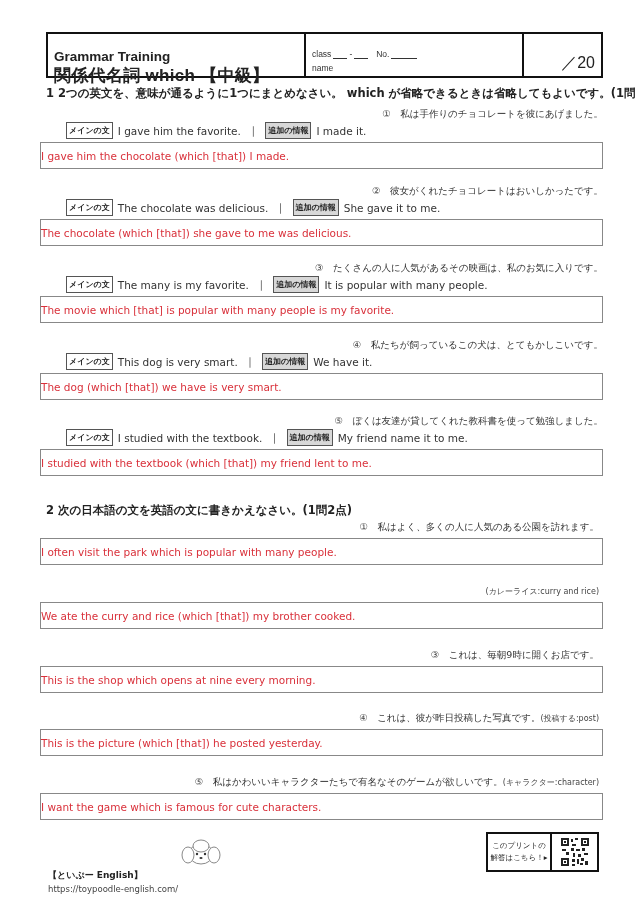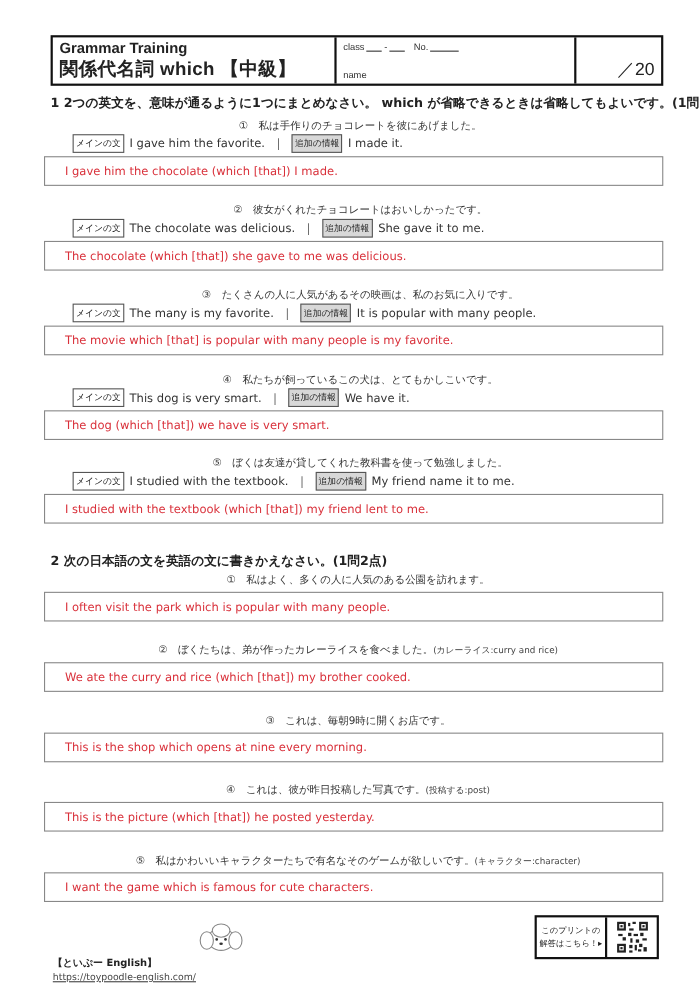--- a/index.html
+++ b/index.html
@@ -1,44 +1,44 @@
 <!DOCTYPE html>
 <html><head>
 <meta charset="utf-8">
 <style>
   * { box-sizing: border-box; margin: 0; padding: 0; }
   html, body { width: 636px; height: 900px; background: #ffffff; overflow: hidden; }
   body { font-family: "DejaVu Sans", "Liberation Sans", sans-serif; color: #222; position: relative; }
 
   .header { position: absolute; left: 46px; top: 32px; width: 557px; height: 46px; border: 2px solid #111; display: flex; }
-  .hdr-title { width: 258px; border-right: 2px solid #111; padding: 2px 6px; }
+  .hdr-title { width: 258px; border-right: 2px solid #111; padding: 15px 6px; }
   .hdr-title .t1 { font-family: "Liberation Sans", sans-serif; font-weight: bold; font-size: 13.5px; line-height: 16px; }
   .hdr-title .t2 { font-family: "Liberation Sans", sans-serif; font-weight: bold; font-size: 17px; line-height: 22px; letter-spacing: 0.3px; }
-  .hdr-info { width: 218px; border-right: 2px solid #111; padding: 3px 6px; position: relative; font-family: "Liberation Sans", sans-serif; font-size: 8.5px; color: #333; }
+  .hdr-info { width: 218px; border-right: 2px solid #111; padding: 15px 6px; position: relative; font-family: "Liberation Sans", sans-serif; font-size: 8.5px; color: #333; }
   .hdr-info .row1 { display: flex; align-items: flex-end; gap: 2px; }
   .hdr-info .blank { display: inline-block; border-bottom: 1px solid #333; height: 9px; }
   .hdr-info .name { position: absolute; left: 6px; bottom: 3px; }
   .hdr-score { flex: 1; position: relative; font-family: "Liberation Sans", sans-serif; }
   .hdr-score span { position: absolute; right: 6px; bottom: 2px; font-size: 16px; color: #222; }
 
   .section-title { position: absolute; left: 46px; font-size: 11.5px; font-weight: bold; color: #222; white-space: nowrap; }
 
   .q { position: absolute; left: 52px; width: 551px; }
-  .q .jp { font-size: 9.5px; color: #333; display: flex; justify-content: center; align-items: center; height: 15px; }
+  .q .jp { font-size: 9.5px; color: #333; display: flex; justify-content: flex-end; align-items: center; height: 15px; }
   .q .jp .num { display: inline-block; width: 18px; color: #444; }
   .q .jp .hint { font-size: 8px; color: #444; padding-right: 4px; }
   .q .en { margin-left: 14px; font-size: 10.5px; color: #333; height: 17px; display: flex; align-items: center; gap: 5px; white-space: nowrap; }
-  .tag { font-size: 8px; border: 1px solid #555; padding: 2px 2px; line-height: 11px; color: #222; }
+  .tag { font-size: 8px; border: 1px solid #555; padding: 2px 2px; line-height: 11px; color: #222; font-weight: bold; }
   .tag.shade { background: #d8d8d8; }
   .sep { color: #333; margin: 0 2px; }
-  .ans { margin-left: -12px; width: 563px; height: 27px; border: 1px solid #888; margin-top: 3px; padding-left: 18px; display: flex; align-items: center; font-size: 10.5px; color: #d9303a; white-space: nowrap; }
+  .ans { margin-left: -12px; width: 563px; height: 27px; border: 1px solid #888; margin-top: 3px; display: flex; align-items: center; font-size: 10.5px; color: #d9303a; white-space: nowrap; }
 
   .footer-brand { position: absolute; left: 48px; top: 845px; margin-top: 24px; }
   .footer-brand .b1 { font-size: 9px; font-weight: bold; color: #222; }
-  .footer-brand .b2 { font-size: 8.5px; color: #444; margin-top: 2px; text-decoration: underline; }
+  .footer-brand .b2 { font-size: 8.5px; color: #444; margin-top: 2px; }
   .dog { position: absolute; left: 180px; top: 837px; width: 42px; height: 30px; }
 
   .answer-box { position: absolute; left: 486px; top: 832px; width: 113px; height: 40px; border: 2px solid #111; display: flex; }
   .answer-box .txt { width: 64px; border-right: 2px solid #111; font-size: 7.5px; color: #222; display: flex; flex-direction: column; justify-content: center; align-items: center; line-height: 12px; }
   .answer-box .qr { flex: 1; display: flex; align-items: center; justify-content: center; }
 </style>
 </head>
 <body>
 
 <div class="header">
@@ -139,21 +139,20 @@
 <div class="q" style="top:520px">
   <div class="jp">
       <span><span class="num">①</span><span>私はよく、多くの人に人気のある公園を訪れます。</span></span>
       <span class="hint"></span>
     </div>
   <div class="ans">I often visit the park which is popular with many people.</div>
 </div>
 
 <div class="q" style="top:584px">
   <div class="jp">
-      <span><span class="num">②</span><span>ぼくたちは、弟が作ったカレーライスを食べました。</span></span>
       <span class="hint">(カレーライス:curry and rice)</span>
     </div>
   <div class="ans">We ate the curry and rice (which [that]) my brother cooked.</div>
 </div>
 
 <div class="q" style="top:648px">
   <div class="jp">
       <span><span class="num">③</span><span>これは、毎朝9時に開くお店です。</span></span>
       <span class="hint"></span>
     </div>

